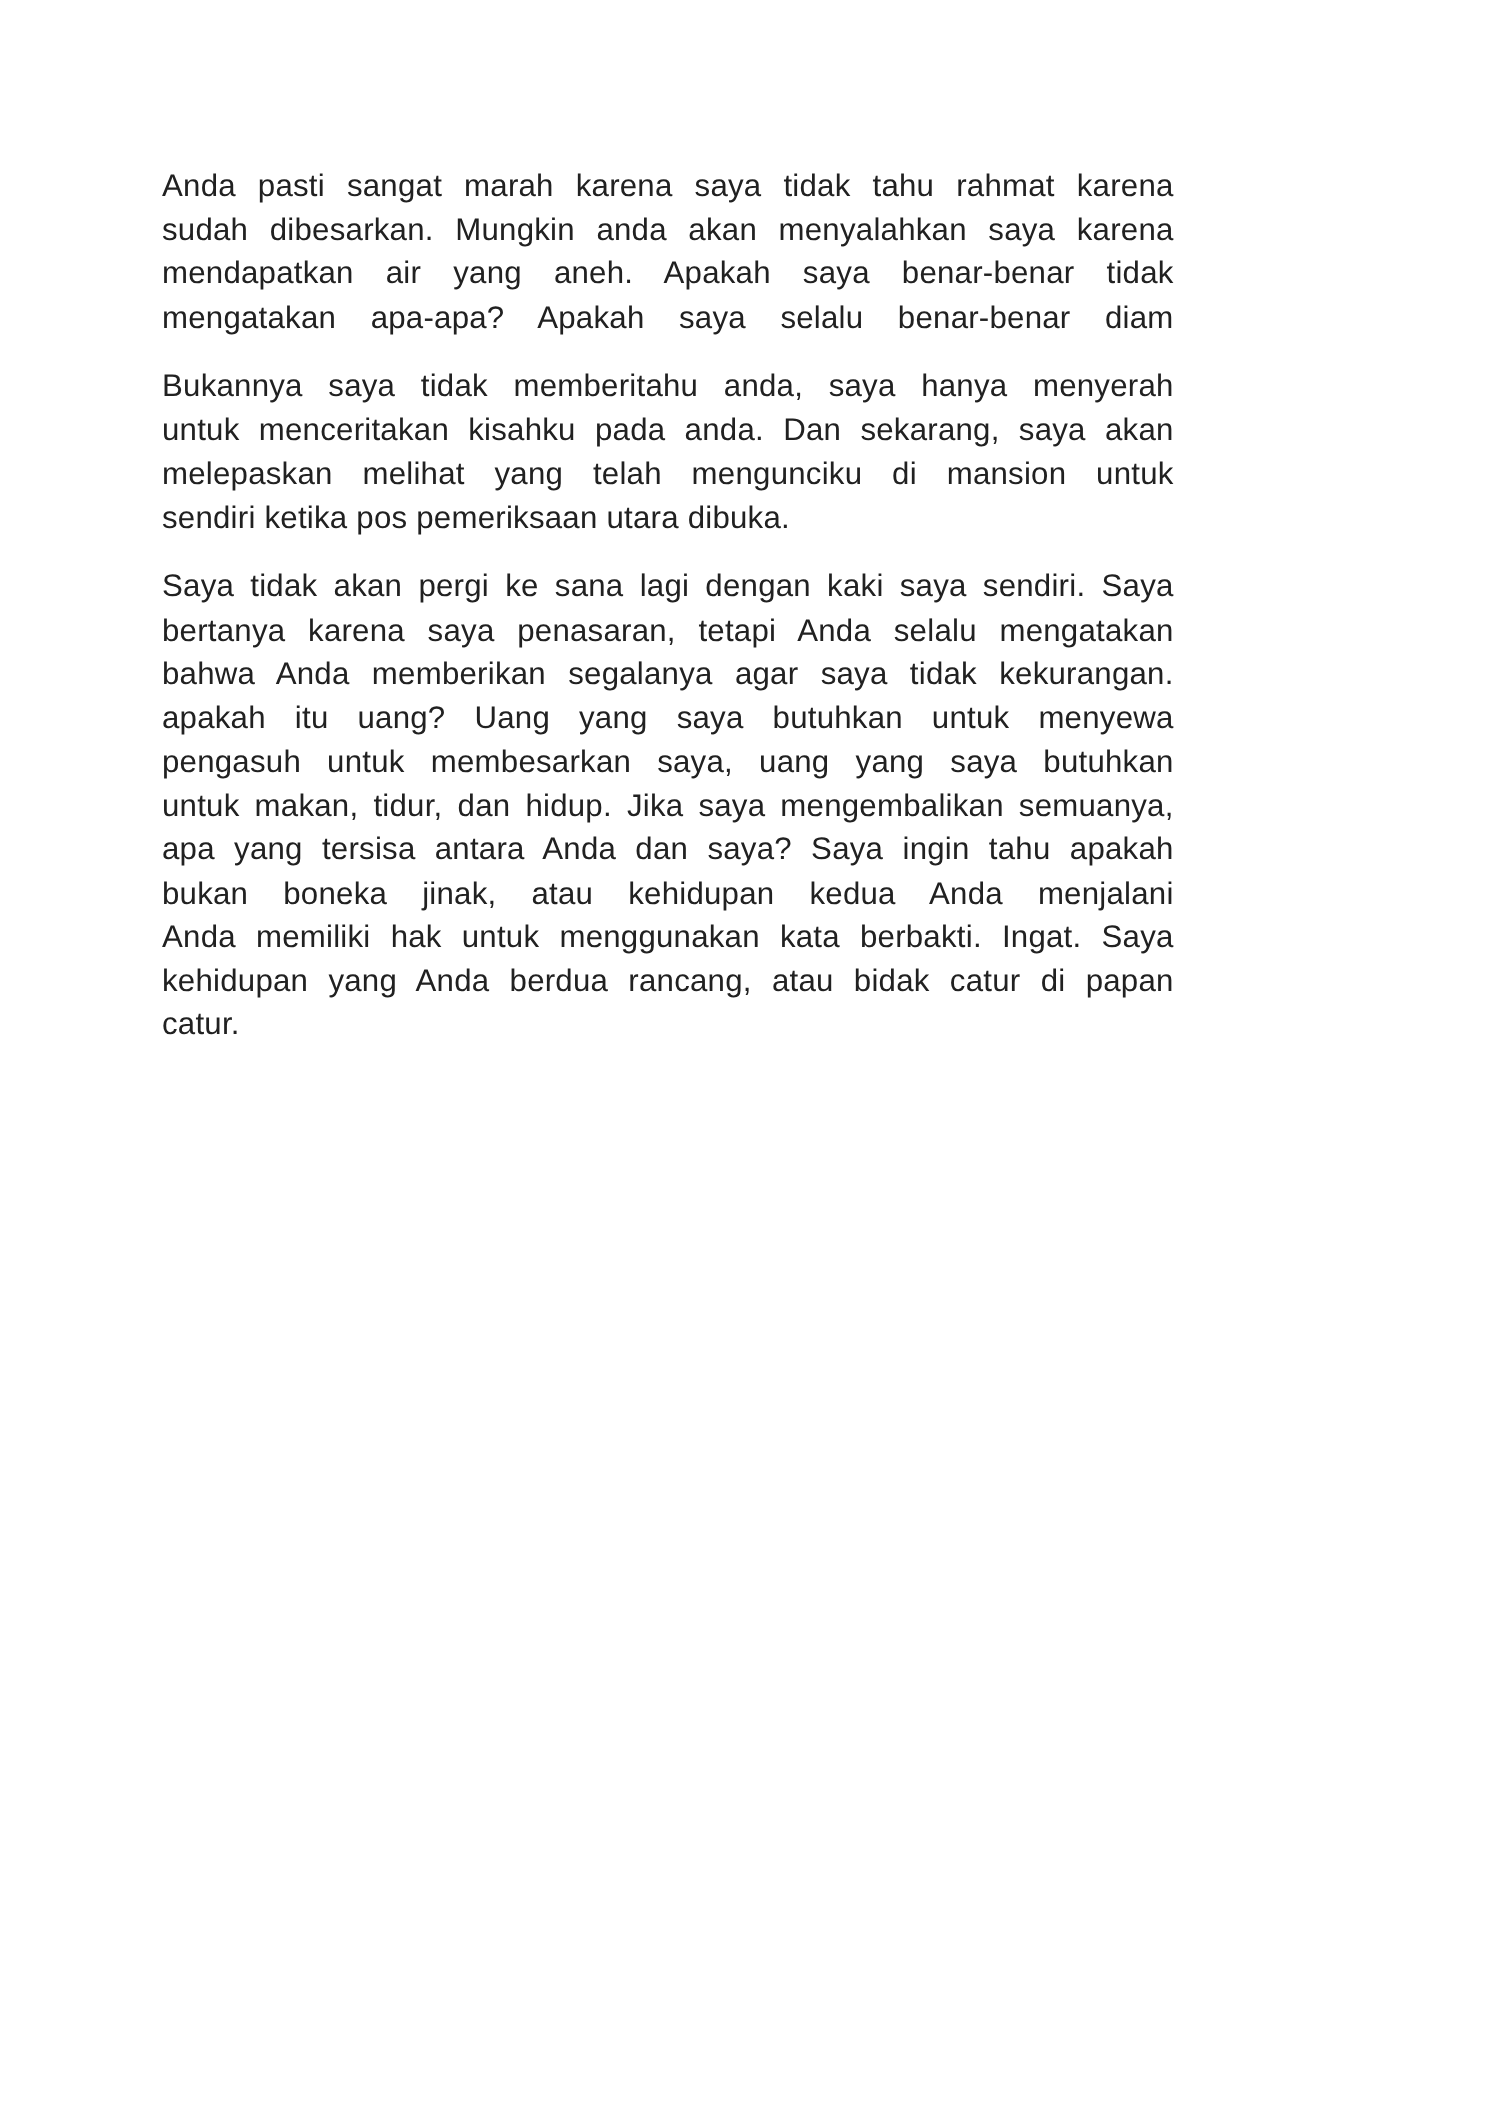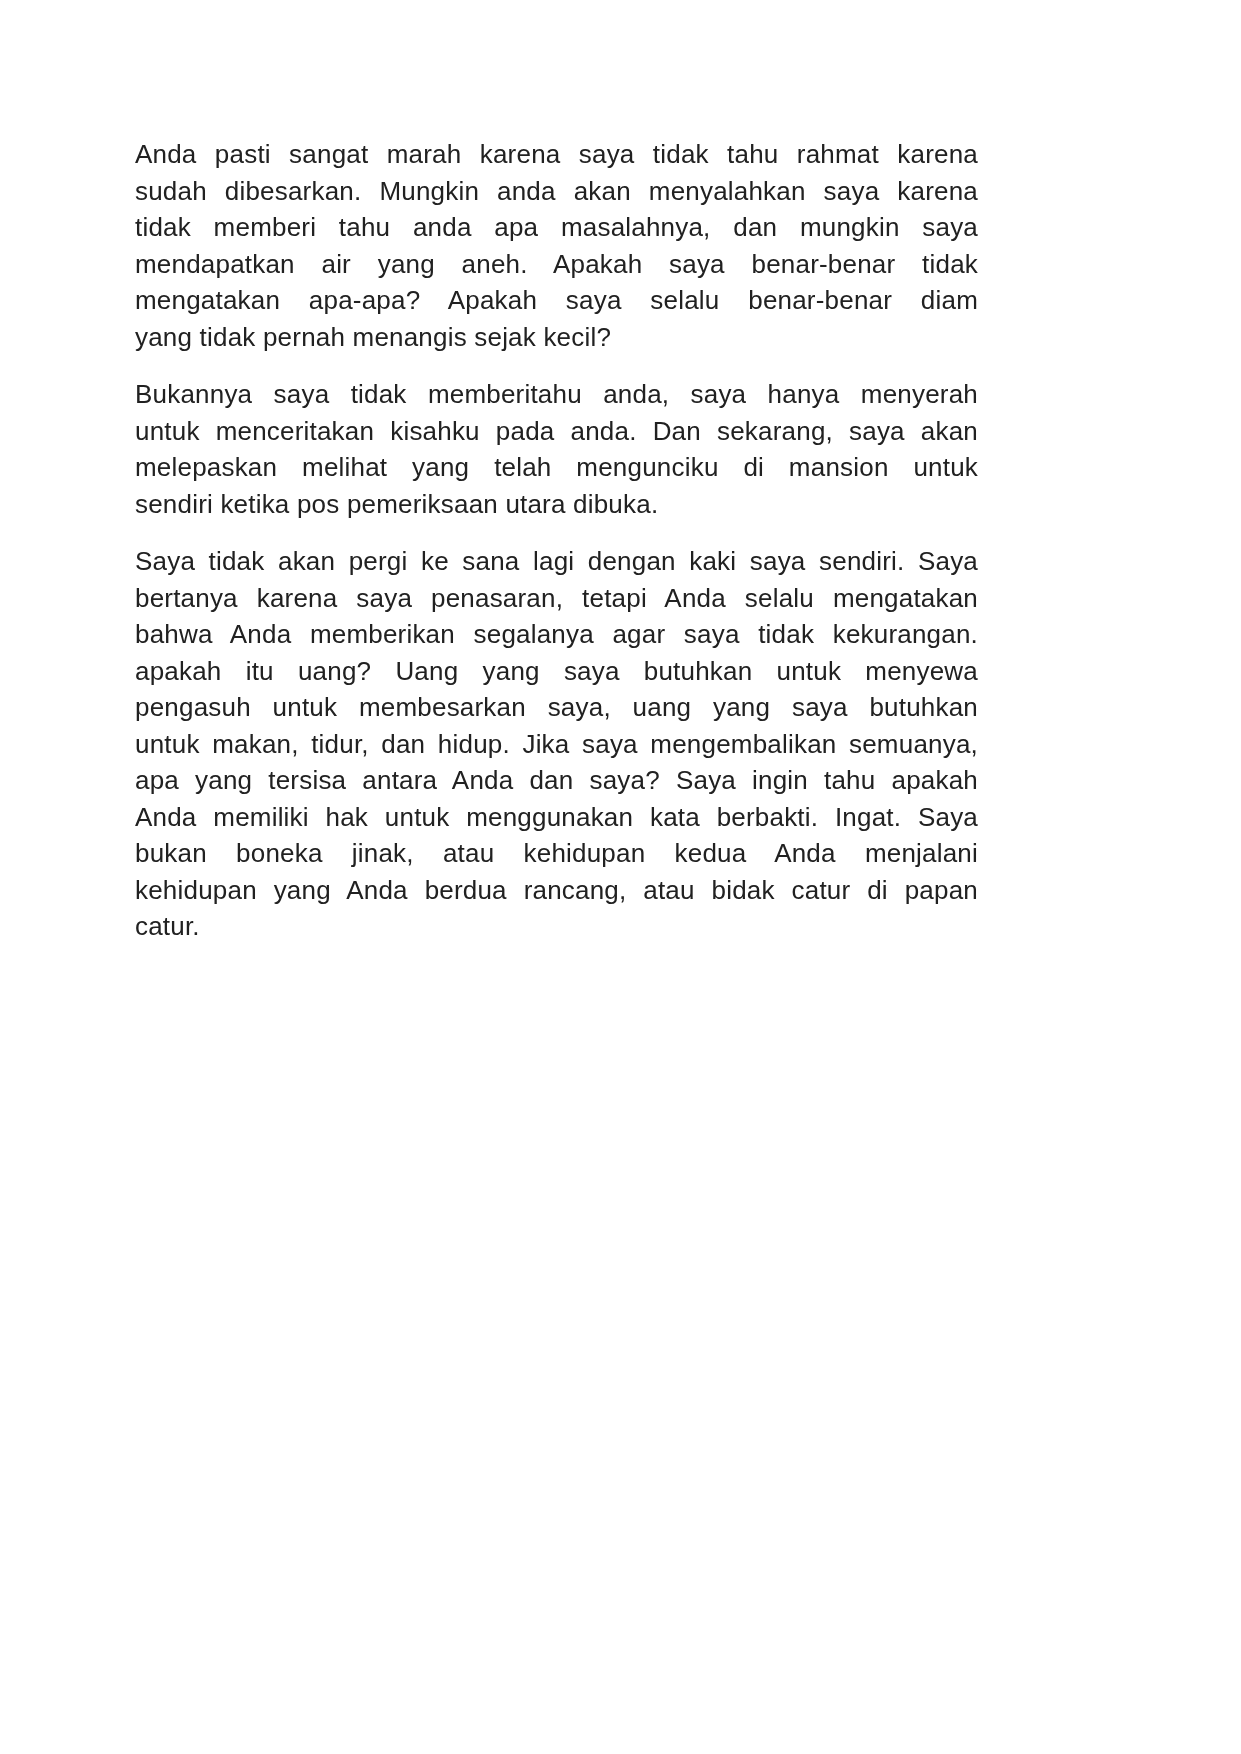--- a/index.html
+++ b/index.html
@@ -40,38 +40,36 @@
   }
 </style>
 </head>
 <body>
 
 <div class="page">
   <div class="text-block" id="text-block" style="color: rgb(33, 33, 33);">
       <div class="para">
         <div class="line">Anda pasti sangat marah karena saya tidak tahu rahmat karena</div>
         <div class="line">sudah dibesarkan. Mungkin anda akan menyalahkan saya karena</div>
-        <div class="line">tidak memberi tahu anda apa masalahnya, dan mungkin saya</div>
         <div class="line">mendapatkan air yang aneh. Apakah saya benar-benar tidak</div>
         <div class="line">mengatakan apa-apa? Apakah saya selalu benar-benar diam</div>
-        <div class="line last">yang tidak pernah menangis sejak kecil?</div>
       </div>
       <div class="para">
         <div class="line">Bukannya saya tidak memberitahu anda, saya hanya menyerah</div>
         <div class="line">untuk menceritakan kisahku pada anda. Dan sekarang, saya akan</div>
         <div class="line">melepaskan melihat yang telah mengunciku di mansion untuk</div>
         <div class="line last">sendiri ketika pos pemeriksaan utara dibuka.</div>
       </div>
       <div class="para">
         <div class="line">Saya tidak akan pergi ke sana lagi dengan kaki saya sendiri. Saya</div>
         <div class="line">bertanya karena saya penasaran, tetapi Anda selalu mengatakan</div>
         <div class="line">bahwa Anda memberikan segalanya agar saya tidak kekurangan.</div>
         <div class="line">apakah itu uang? Uang yang saya butuhkan untuk menyewa</div>
         <div class="line">pengasuh untuk membesarkan saya, uang yang saya butuhkan</div>
         <div class="line">untuk makan, tidur, dan hidup. Jika saya mengembalikan semuanya,</div>
         <div class="line">apa yang tersisa antara Anda dan saya? Saya ingin tahu apakah</div>
+        <div class="line">bukan boneka jinak, atau kehidupan kedua Anda menjalani</div>
         <div class="line">Anda memiliki hak untuk menggunakan kata berbakti. Ingat. Saya</div>
-        <div class="line">bukan boneka jinak, atau kehidupan kedua Anda menjalani</div>
         <div class="line">kehidupan yang Anda berdua rancang, atau bidak catur di papan</div>
         <div class="line last">catur.</div>
       </div>
     </div>
 </div>
 
 </body></html>

